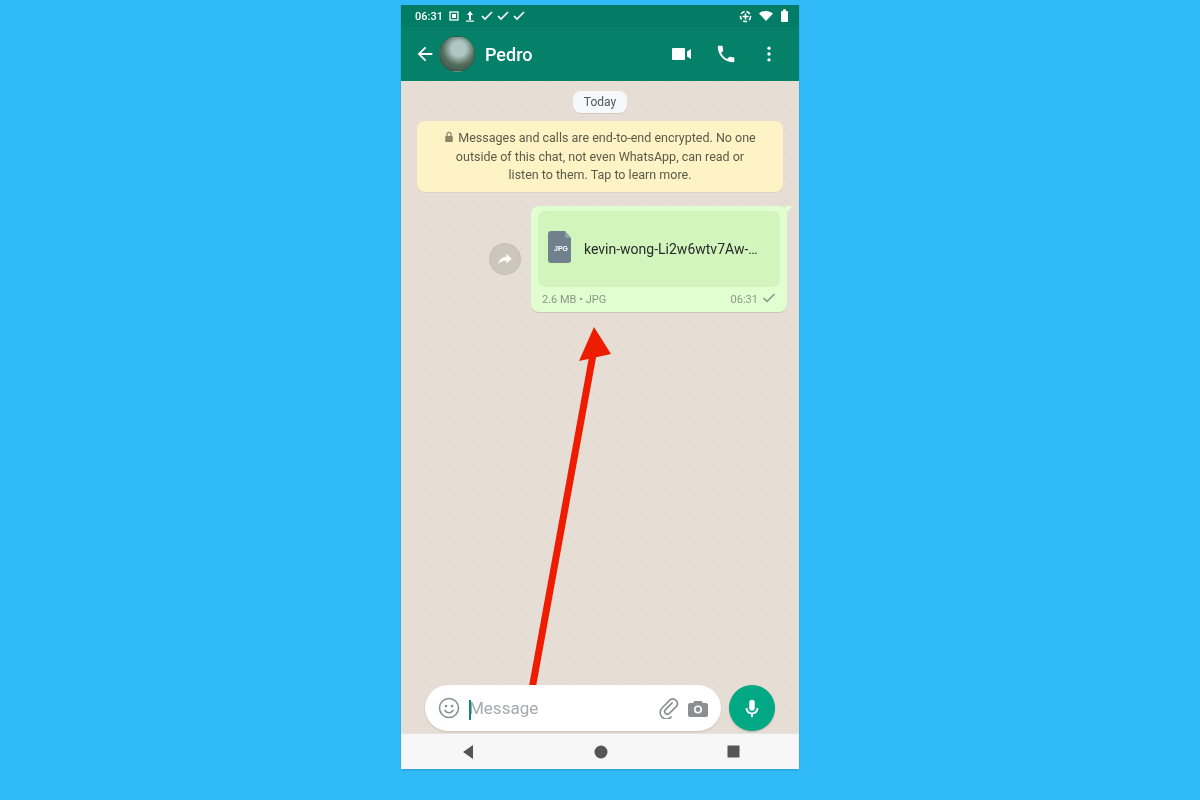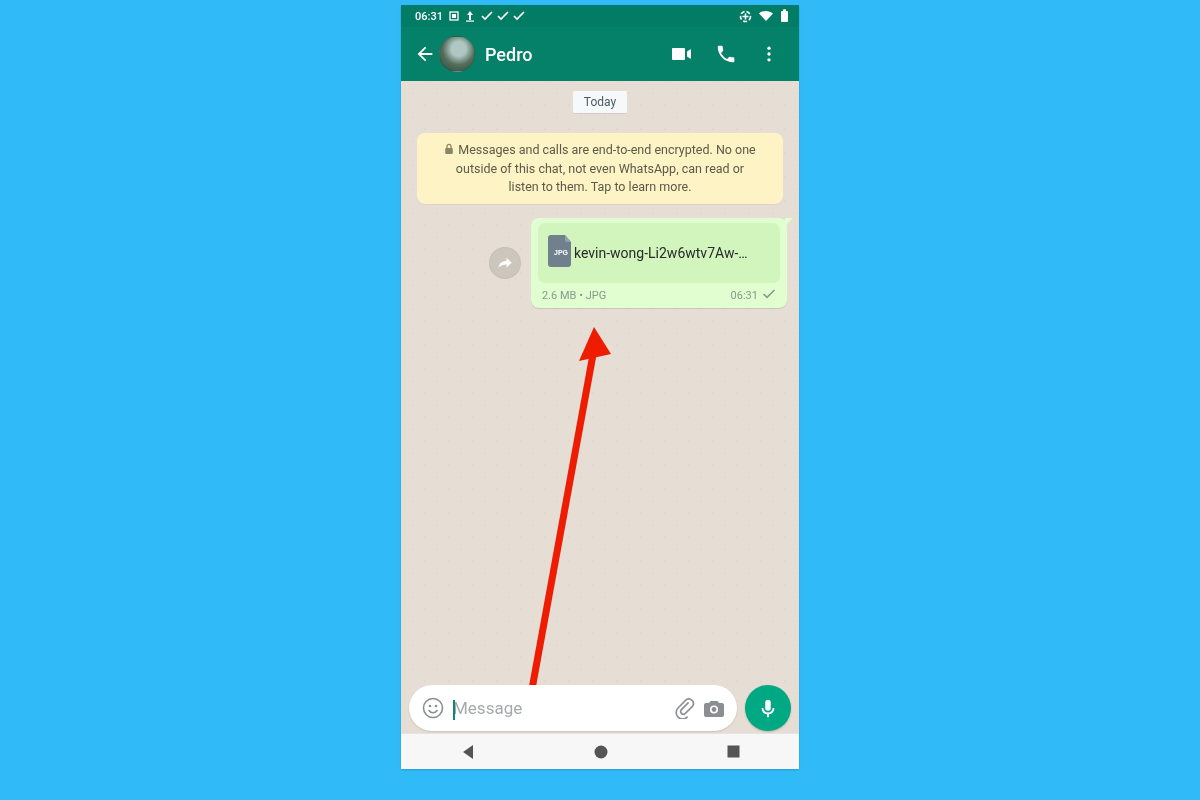--- a/index.html
+++ b/index.html
@@ -24,34 +24,34 @@
   .hicon { display:flex; align-items:center; justify-content:center; }
   
   .chat { position:relative; height:640px; overflow:hidden;
     background-color:#e6ddd4;
     background-image:
       radial-gradient(rgba(0,0,0,.018) 1px, transparent 1.5px),
       radial-gradient(rgba(0,0,0,.018) 1px, transparent 1.5px);
     background-size: 24px 24px, 24px 24px;
     background-position: 0 0, 12px 12px;
   }
-  .daychip { margin:10px auto 20px; background:#f6f8fa; color:#4b5a63; font-size:12px; padding:4px 11px; border-radius:1px; width:max-content; box-shadow:0 1px 0 rgba(0,0,0,.08);}
+  .daychip { margin:10px auto 8px; background:#f6f8fa; color:#4b5a63; font-size:12px; padding:4px 11px; border-radius:8px; width:max-content; box-shadow:0 1px 0 rgba(0,0,0,.08);}
   .notice { margin:0 16px 14px; background:#fdf3c4; color:#5c5a4b; font-size:12.5px; line-height:1.45; padding:8px 26px; border-radius:8px; text-align:center; box-shadow:0 1px 0 rgba(0,0,0,.05);}
   .notice .lock { display:inline-block; vertical-align:-1px; margin-right:4px; }
   .msgrow { display:flex; align-items:center; justify-content:flex-end; padding:0 12px 2px; gap:10px; }
   .fwd { width:32px; height:32px; border-radius:50%; background:#cdc6bd; display:flex; align-items:center; justify-content:center; flex:none; box-shadow: inset 0 0 0 1px rgba(0,0,0,.04);}
   .bubble { background:#e0fecf; border-radius:8px; box-shadow:0 1px 0 rgba(0,0,0,.1); width:256px; position:relative; padding:5px 7px 4px 7px;}
   .bubble::after{content:""; position:absolute; right:-6px; top:0; width:0;height:0; border-top:8px solid #e0fecf; border-right:8px solid transparent;}
-  .file { display:flex; align-items:center; background:#d1f5bd; border-radius:7px; padding:12px 10px; margin-bottom:6px;}
+  .file { display:flex; align-items:center; gap:10px; background:#d1f5bd; border-radius:7px; padding:20px 10px; margin-bottom:6px;}
   .fname { font-size:14px; color:#2a2a2a; overflow:hidden; text-overflow:ellipsis; white-space:nowrap; }
   .fmeta { display:flex; align-items:flex-end; justify-content:space-between; padding:0 4px 2px 4px; font-size:11px; color:#88998b;gap:44px; }
   .fmeta .right { display:flex; align-items:center; gap:4px; }
   .arrow-annot { position:absolute; left:85px; top:246px; pointer-events:none; }
   
-  .inputbar { position:absolute; left:0; right:0; bottom:36px; height:50px; display:flex; align-items:center; gap:8px; padding:0 8px;}
+  .inputbar { position:absolute; left:0; right:0; bottom:36px; height:50px; display:flex; align-items:center; gap:8px; padding:0 24px;}
   .msgbox { flex:1; background:#fff; border-radius:26px; height:46px; display:flex; align-items:center; padding:0 8px 0 10px; box-shadow:0 1px 2px rgba(0,0,0,.12);}
   .emoji { width:28px; display:flex; justify-content:center; color:#8b8f92;}
   .msginput { flex:1; font-size:17px; color:#333; padding:0 6px; position:relative; }
   .msginput .caret { position:absolute; left:6px; top:2px; width:1.5px; height:20px; background:#0c8a71;}
   .placeholder { color:#a4a9ac; }
   .attach, .camera { width:30px; color:#8b8f92; display:flex; justify-content:center; }
   .mic { width:46px; height:46px; border-radius:50%; background:#00a884; display:flex; align-items:center; justify-content:center; box-shadow:0 1px 2px rgba(0,0,0,.2);}
   
   .navbar { position:absolute; left:0; right:0; bottom:0; height:36px; background:#f7f7f7; border-top:1px solid #e4e4e4; display:flex; align-items:center; justify-content:space-around;}
   .navbtn { color:#555; display:flex; }

